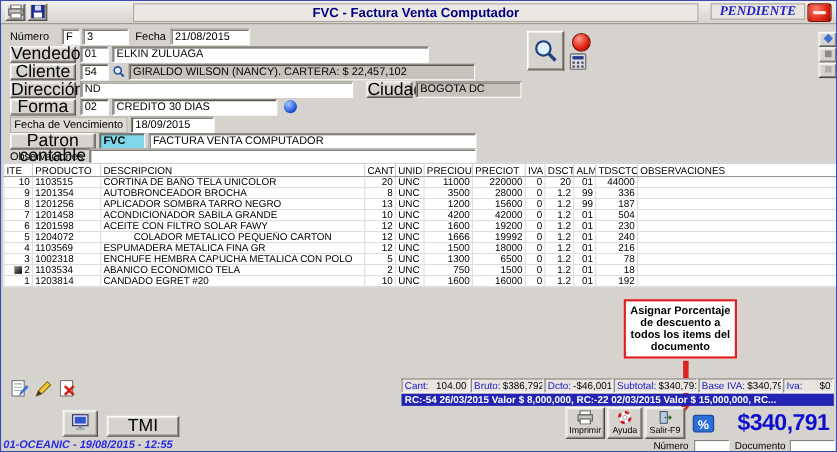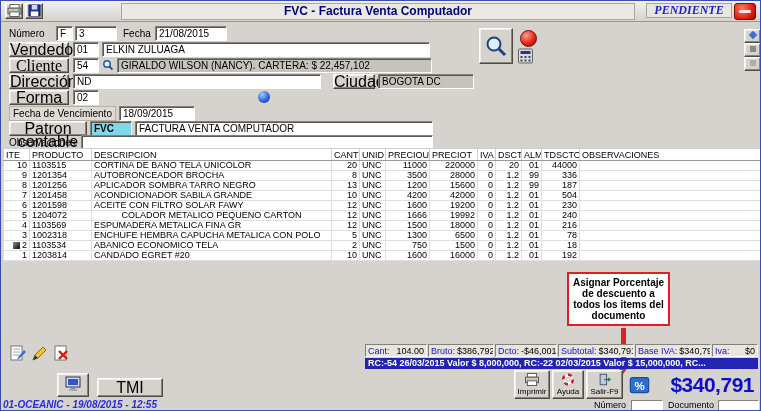--- a/index.html
+++ b/index.html
@@ -110,39 +110,40 @@
   </div>
 
   <div class="lbl" style="left:8px; top:25px;">Número</div>
   <div class="fld sunken" style="left:55px; top:25px; width:17px;">F</div>
   <div class="fld sunken" style="left:74px; top:25px; width:42px;">3</div>
   <div class="lbl" style="left:122px; top:25px;">Fecha</div>
   <div class="fld sunken" style="left:154px; top:25px; width:72px;">21/08/2015</div>
 
   <div class="btn3 raised" style="left:8px; top:41px; width:60px;">Vendedor</div>
   <div class="fld sunken" style="left:72px; top:41px; width:26px;">01</div>
-  <div class="fld sunken" style="left:101px; top:41px; width:328px;">ELKIN ZULUAGA</div>
-
-  <div class="btn3 raised" style="left:8px; top:57px; width:60px;font-family:Liberation Serif, serif;">Cliente</div>
+  <div class="fld sunken" style="left:101px; top:41px; width:288px;">ELKIN ZULUAGA</div>
+
+  <div class="btn3 raised" style="left:8px; top:57px; width:60px;">Cliente</div>
   <div class="fld sunken" style="left:72px; top:57px; width:26px;">54</div>
   <span class="flaticon" style="left:101px; top:58px;">
     <svg viewBox="0 0 12 12" width="12" height="12">
         <circle cx="5" cy="5" r="3.2" fill="#dfefff" stroke="#2050a0" stroke-width="1.4"></circle>
         <line x1="7.5" y1="7.5" x2="10.5" y2="10.5" stroke="#2050a0" stroke-width="1.8"></line>
       </svg>
   </span>
   <div class="fld sunken gray" style="left:116px; top:57px; width:315px;">GIRALDO WILSON (NANCY). CARTERA: $ 22,457,102</div>
 
   <div class="btn3 raised" style="left:8px; top:73px; width:60px;">Dirección</div>
   <div class="fld sunken" style="left:72px; top:73px; width:248px;">ND</div>
   <div class="btn3 raised" style="left:332px; top:73px; width:42px;">Ciudad</div>
   <div class="fld sunken gray" style="left:377px; top:73px; width:96px;">BOGOTA DC</div>
 
   <div class="btn3 raised" style="left:8px; top:89px; width:60px;">Forma pago</div>
   <div class="fld sunken" style="left:72px; top:89px; width:26px;">02</div>
+  <div class="fld sunken" style="left:101px; top:89px; width:150px;">CREDITO 30 DIAS</div>
   <span class="flaticon ball" style="left:257px; top:90px; width:12px; height:12px; background:radial-gradient(circle at 35% 30%, #9ec9ff, #1f55d6 65%, #0c2e8a); display:inline-block;"></span>
 
   <div class="lbl" style="left:8px; top:105px; border:1px solid #b4b1aa; padding:0 3px; background:#dedbd5; height:13px; line-height:13px;">Fecha de Vencimiento</div>
   <div class="fld sunken" style="left:118px; top:105px; width:76px;">18/09/2015</div>
 
   <div class="btn3 raised" style="left:8px; top:120px; width:78px;">Patron contable</div>
   <div class="fld sunken cyan" style="left:89px; top:120px; width:42px;">FVC</div>
   <div class="fld sunken" style="left:134px; top:120px; width:298px;">FACTURA VENTA COMPUTADOR</div>
 
   <div class="lbl" style="left:8px; top:134px;">Observaciones</div>

